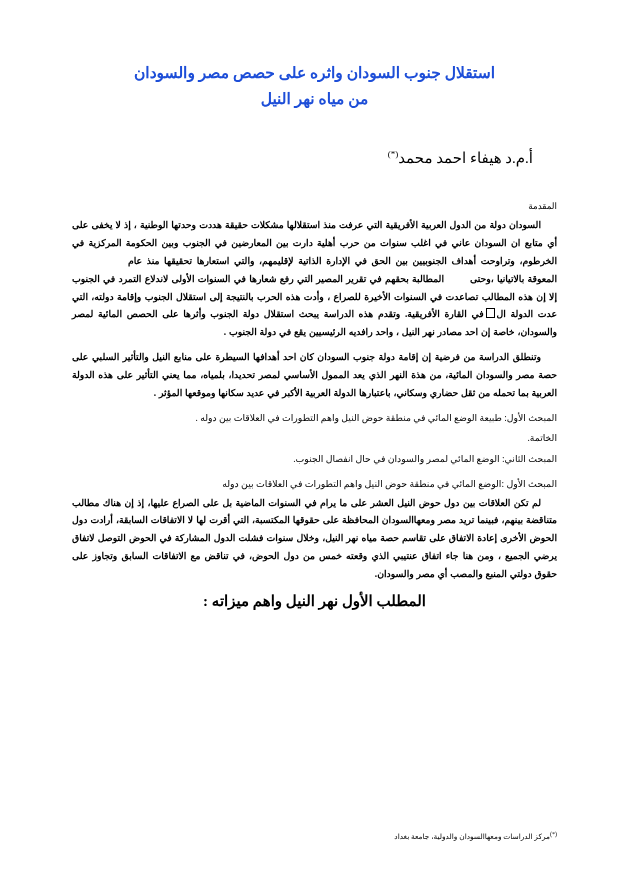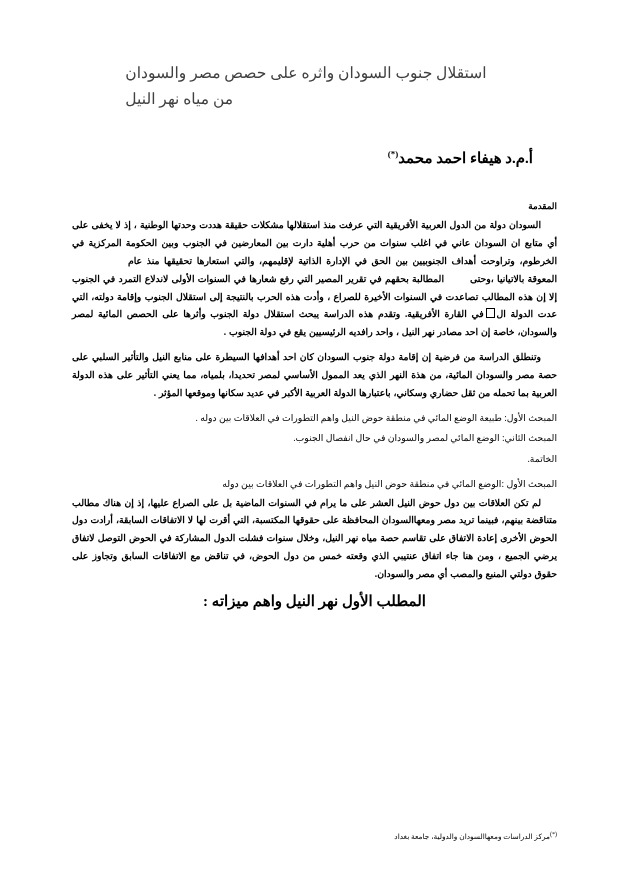--- a/index.html
+++ b/index.html
@@ -22,44 +22,44 @@
   .content {
     position: absolute;
     top: 0;
     left: 0;
     right: 0;
     padding: 60px 72px 0 72px;
     box-sizing: border-box;
   }
   .doc-title {
     font-size: 15.5px;
-    font-weight: normal;
-    text-align: left;
+    font-weight: bold;
+    text-align: center;
     line-height: 1.65;
     letter-spacing: 0;
     margin: 0 auto 0 auto;
     width: 78%;
-    color: #404040;
+    color: #1d4ed8;
   }
   .author {
     font-size: 15px;
-    font-weight: bold;
+    font-weight: normal;
     text-align: right;
     margin-top: 38px;
     margin-bottom: 3px;
     padding-right: 24px;
     color: #000;
   }
   .author sup {
     font-size: 9px;
     vertical-align: super;
   }
   .section-label {
     font-size: 8.8px;
-    font-weight: bold;
+    font-weight: normal;
     text-align: right;
     margin-top: 34px;
     margin-bottom: 6px;
     color: #000;
   }
   p.body-par {
     font-size: 9.3px;
     line-height: 1.92;
     text-align: justify;
     text-align-last: right;
@@ -143,22 +143,22 @@
     <div class="author"><span>أ.م.د هيفاء احمد محمد</span><sup>(*)</sup></div>
 
     <div class="section-label">المقدمة</div>
 
     <p class="body-par indent"><span>السودان دولة من الدول العربية الأفريقية  التي عرفت منذ استقلالها مشكلات حقيقة هددت وحدتها الوطنية ، إذ لا يخفى على أي متابع ان السودان عاني في اغلب سنوات من حرب أهلية دارت بين المعارضين في الجنوب وبين الحكومة المركزية في الخرطوم، وتراوحت أهداف الجنوبيين بين الحق في الإدارة الذاتية لإقليمهم، والتي استعارها تحقيقها منذ عام</span><span class="gapbox"></span><span>المعوقة بالاتيانيا ،وحتى</span><span class="gapbox-sm"></span><span>المطالبة بحقهم في تقرير المصير التي رفع شعارها في السنوات الأولى لاندلاع التمرد في الجنوب إلا إن هذه المطالب تصاعدت في السنوات الأخيرة للصراع ، وأدت هذه الحرب بالنتيجة إلى استقلال الجنوب وإقامة دولته، التي عدت الدولة ال</span><span class="glyph-box"></span><span>في القارة الأفريقية. وتقدم هذه الدراسة يبحث استقلال دولة الجنوب وأثرها على الحصص المائية لمصر والسودان، خاصة إن احد مصادر نهر النيل ، واحد رافديه الرئيسيين يقع في دولة الجنوب .</span></p>
 
     <p class="body-par indent">وتنطلق الدراسة من فرضية إن إقامة دولة جنوب السودان كان احد أهدافها السيطرة على منابع النيل والتأثير السلبي على حصة مصر والسودان المائية، من هذة النهر الذي يعد الممول الأساسي لمصر تحديدا، بلمياه، مما يعني التأثير على هذه الدولة العربية بما تحمله من ثقل حضاري وسكاني، باعتبارها الدولة العربية الأكبر في عديد سكانها وموقعها المؤثر .</p>
 
 
     <p class="line-item">المبحث الأول:  طبيعة الوضع المائي في منطقة حوض النيل واهم التطورات في العلاقات بين دوله .</p>
+    <p class="line-item">الخاتمة.</p>
     <p class="line-item">المبحث الثاني:  الوضع المائي لمصر والسودان في حال انفصال الجنوب.</p>
-    <p class="line-item">الخاتمة.</p>
 
     <div class="sub-heading">المبحث الأول :الوضع المائي في منطقة حوض النيل واهم التطورات في العلاقات بين دوله</div>
 
     <p class="body-par indent">لم تكن العلاقات بين دول حوض النيل العشر على ما يرام في السنوات الماضية بل على الصراع عليها، إذ إن هناك مطالب متناقضة بينهم، فبينما تريد مصر ومعهاالسودان المحافظة على حقوقها المكتسبة، التي أقرت لها       لا الاتفاقات السابقة، أرادت دول الحوض الأخرى إعادة الاتفاق على تقاسم حصة مياه نهر النيل، وخلال سنوات فشلت الدول المشاركة في الحوض التوصل لاتفاق يرضي الجميع ، ومن هنا جاء اتفاق عنتيبي الذي وقعته خمس من دول الحوض، في تناقض مع الاتفاقات السابق وتجاوز على حقوق دولتي المنبع والمصب أي مصر والسودان.</p>
 
     <div class="center-heading">المطلب الأول  نهر النيل واهم ميزاته :</div>
 
 
   </div>
 

